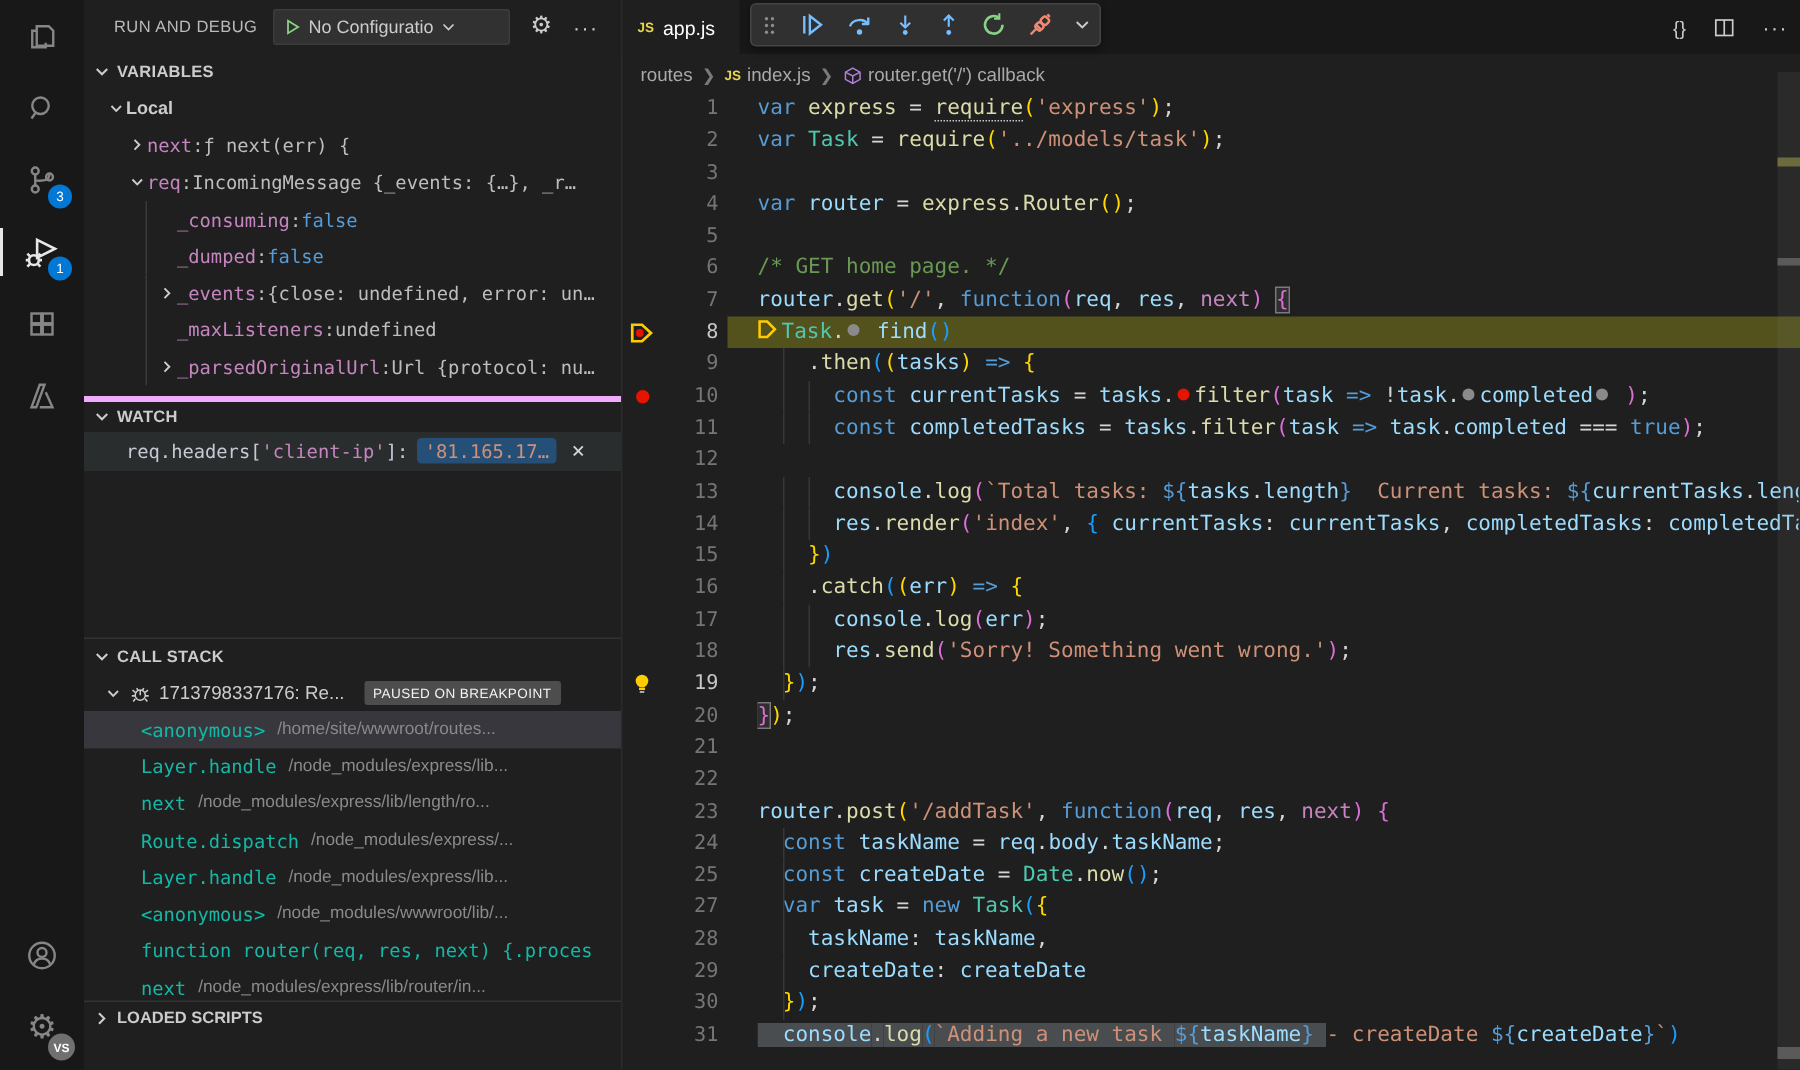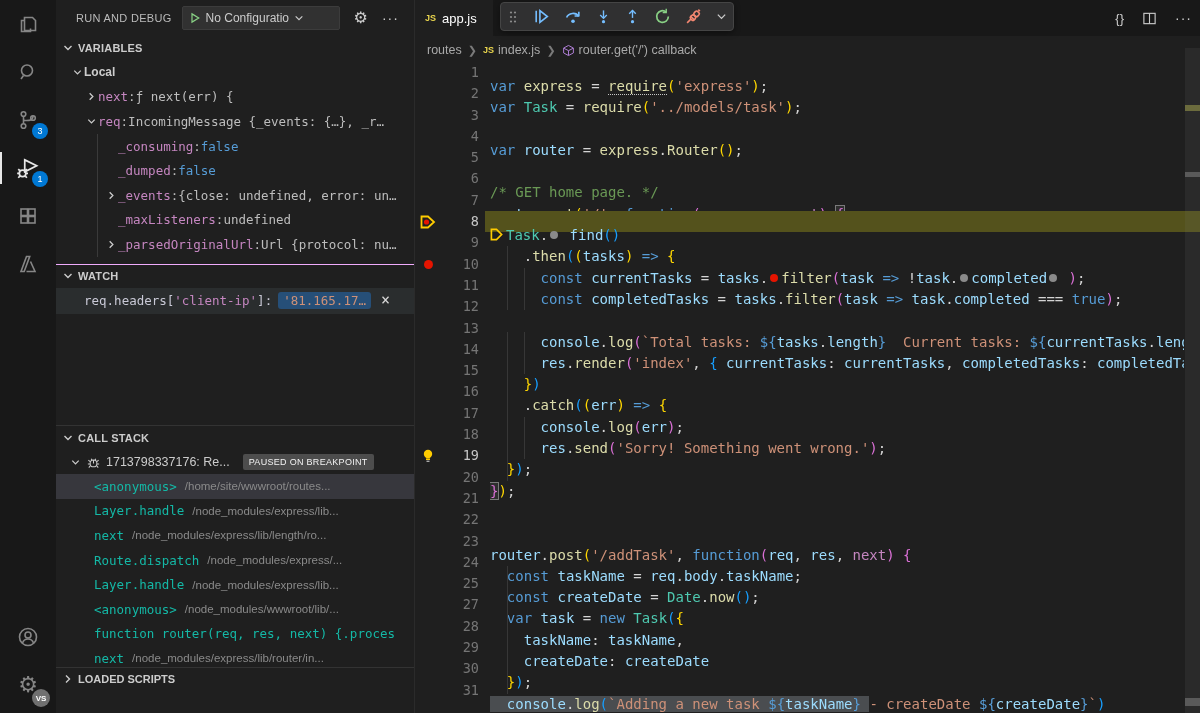--- a/index.html
+++ b/index.html
@@ -24,21 +24,21 @@
   #sidebar { position:absolute; left:56px; top:0; width:359px; height:713px; background:#1f1f1f; z-index:20;
     border-right:1px solid #2b2b2b; color:#cccccc; }
   .side-header { height:36px; display:flex; align-items:center; padding:0 8px 0 20px; }
   .side-title { font-size:11px; color:#bbbbbb; letter-spacing:.3px; white-space:nowrap; }
   .cfg-select { margin-left:10px; height:24px; background:#313131; border:1px solid #3c3c3c; border-radius:2px;
     display:flex; align-items:center; padding:0 6px; gap:5px; flex:0 0 auto; width:158px; }
   .cfg-select .lbl { color:#cccccc; font-size:12px; white-space:nowrap; overflow:hidden; }
   .hdr-ico { margin-left:14px; color:#cccccc; cursor:pointer; }
   .sec-head { height:24px; display:flex; align-items:center; gap:4px; padding-left:6px;
     font-size:11px; font-weight:bold; color:#cccccc; letter-spacing:.2px; }
-  .sec-divider { border-top:1px solid #f0abfc; }
+  .sec-divider { border-top:4px solid #f0abfc; }
   .rows {}
   .vrow { height:24.6px; display:flex; align-items:center; white-space:nowrap; overflow:hidden;
     font-size:12.5px; position:relative;text-align:center; }
   .vrow .chev { width:14px; flex:0 0 14px; display:flex; justify-content:center; }
   .v-name { color:#c586c0; } .v-scope { color:#cccccc; font-weight:bold; font-size:12px; }
   .v-colon { color:#bbbbbb; }
   .val-grey { color:#bdbdbd; } .val-blue { color:#569cd6; }
   .tree-guide { position:absolute; left:41px; top:0; bottom:0; width:1px; background:#3a3a3a; }
   #watch-row { height:26px; display:flex; align-items:center; padding-left:28px; font-size:12.5px; background:#2a2d2e; }
   .watch-val { background:#264f78; color:#ce9178; border-radius:3px; padding:1px 5px; margin-left:6px; white-space:nowrap; }
@@ -67,21 +67,21 @@
     padding-left:12px; font-size:12.5px; color:#a9a9a9; white-space:nowrap; }
   .bc-sep { color:#7a7a7a; font-size:11px; padding:0 2px; }
 
   #code { position:absolute; top:62px; left:0; width:785px; }
   .cline { position:relative; height:21.3px; line-height:21.3px; font-size:14px; white-space:pre;
     font-family:"DejaVu Sans Mono", monospace; }
   .cl-hl { position:absolute; left:70px; right:0; top:0; bottom:0; background:#54521c; }
   .glyph { position:absolute; left:2px; top:0; width:22px; height:21.3px; display:flex; align-items:center; justify-content:center; }
   .lnum { position:absolute; left:24px; width:40px; text-align:right; color:#757575; font-size:13.5px; }
   .lnum.active { color:#c6c6c6; }
-  .ltext { position:absolute; left:75px; width:694px; overflow:hidden;margin-top:14px; }
+  .ltext { position:absolute; left:90px; width:694px; overflow:hidden; }
   .iguide { position:absolute; top:0; bottom:0; width:1px; background:#373737; }
   .tk-k{color:#569cd6} .tk-v{color:#9cdcfe} .tk-f{color:#dcdcaa}
   .tk-fu{color:#dcdcaa; border-bottom:1px dotted #c8c8c8;}
   .tk-s{color:#ce9178} .tk-c{color:#6a9955} .tk-t{color:#4ec9b0} .tk-p{color:#c586c0} .tk-w{color:#d4d4d4}
   .tk-b1{color:#ffd700} .tk-b2{color:#da70d6} .tk-b3{color:#179fff}
   .tk-b1m,.tk-b2m{ outline:1px solid #7a7a7a; background:rgba(90,90,90,.25); } .tk-b2m{color:#da70d6}
   .tok-sel { background:#4a4d50; }
   .dot { display:inline-block; width:8px; height:8px; border-radius:50%; margin:0 3px 2px 2px; vertical-align:middle; }
   .dot-r{background:#e51400} .dot-g{background:#8a8a8a}
   .inline-arrow { display:inline-block; margin-right:3px; vertical-align:-1px; }

